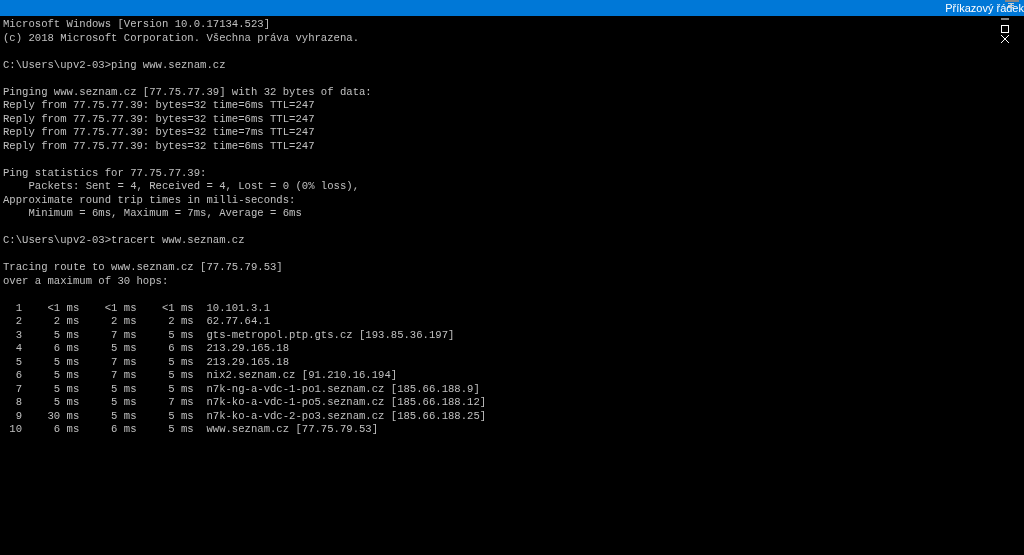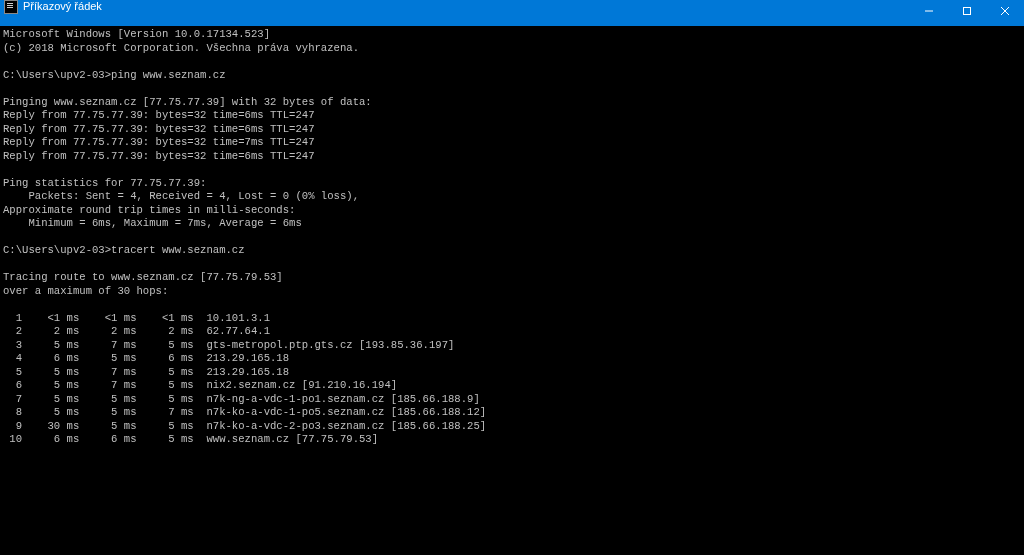--- a/index.html
+++ b/index.html
@@ -1,25 +1,26 @@
 <!DOCTYPE html>
 <html><head>
 <meta charset="utf-8">
 <style>
   * { margin: 0; padding: 0; box-sizing: border-box; }
   html, body { width: 1024px; height: 555px; overflow: hidden; background: #000; font-family: Consolas, 'Courier New', monospace; }
   .titlebar {
-    height: 26px;
+    height: 16px;
     background: #0078d7;
     display: flex;
-    align-items: flex-start;
+    align-items: flex-end;
     color: #fff;
     font-family: "Segoe UI", Tahoma, sans-serif;
     font-size: 11px;
     padding-left: 4px;
+    flex-direction: column;
   }
   .titlebar .app-icon {
     width: 14px; height: 14px; margin-right: 5px;
     display:inline-flex;align-items:center;justify-content:center;
     background:#000;border:1px solid #888;position:relative;
   }
   .titlebar .app-icon::after{
     content:"";position:absolute;left:2px;top:2px;width:6px;height:1px;background:#ccc;
     box-shadow:0 2px 0 #ccc,0 4px 0 #ccc;
   }

